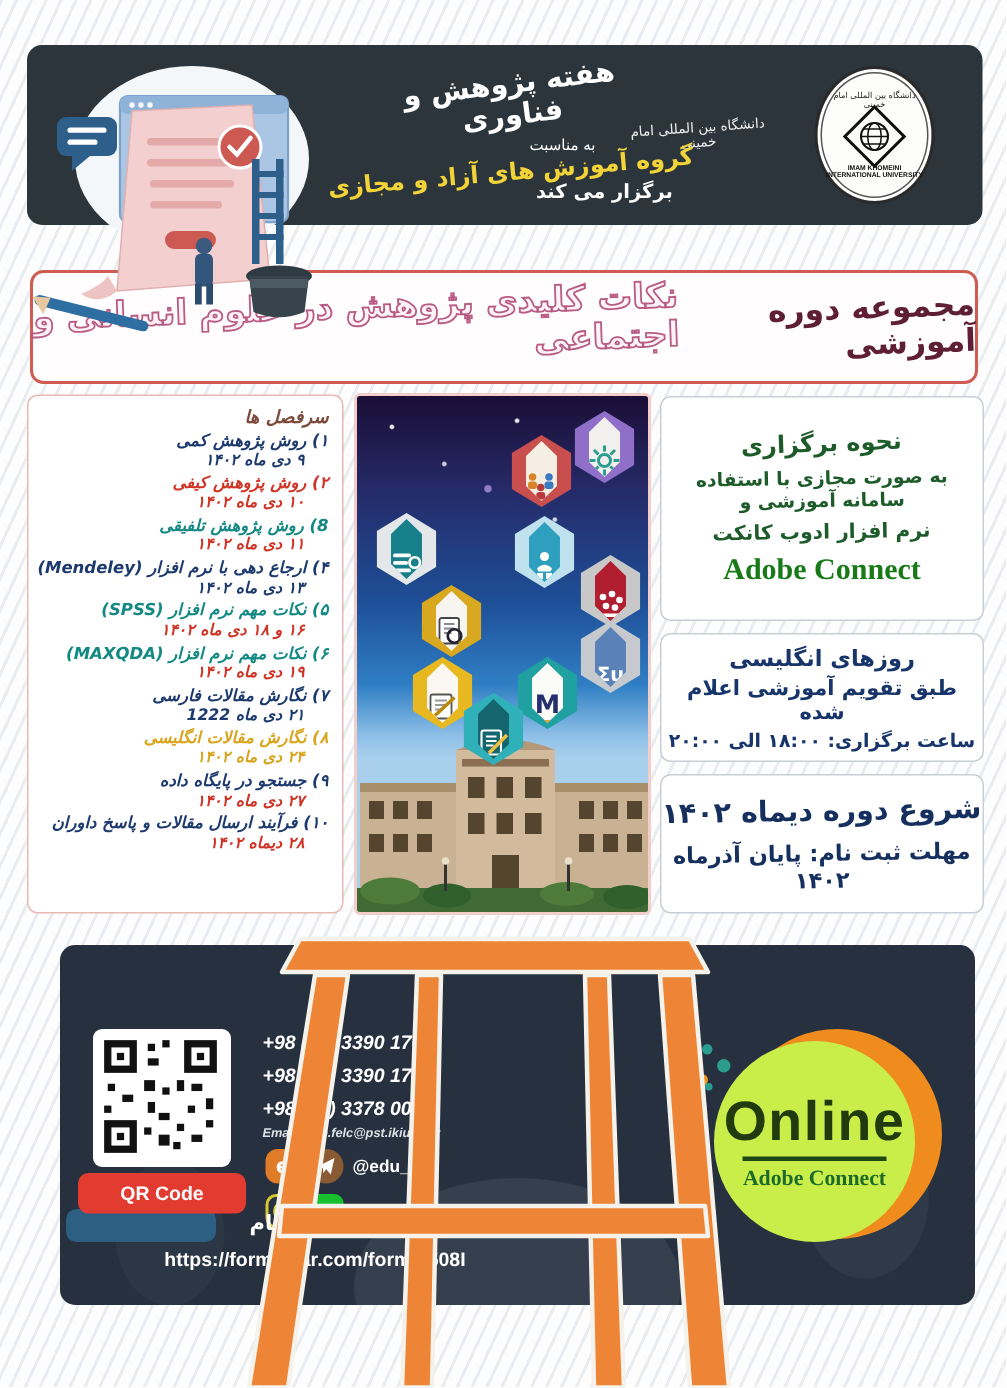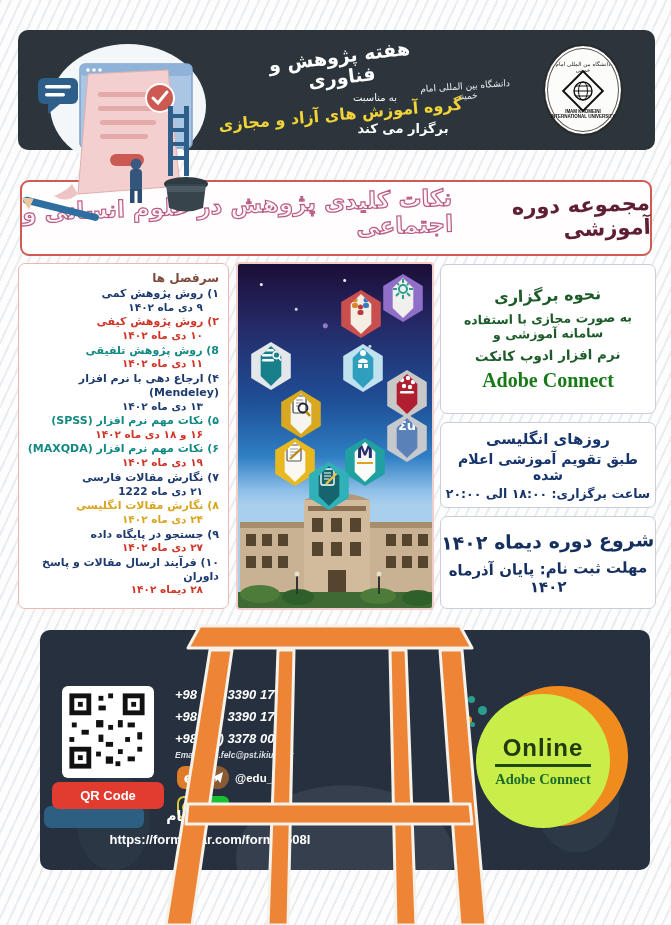--- a/index.html
+++ b/index.html
@@ -40,21 +40,21 @@
   .banner { position:absolute; left:20px; top:180px; width:632px; height:76px; background:#fffdfd;
     border:2px solid #cf5b52; border-radius:9px; z-index:2;
     display:flex; align-items:center; justify-content:center; direction:rtl; gap:10px; }
   .banner-prefix { color:#5e1f35; font-weight:bold; font-size:21px; transform:rotate(-2deg); }
   .banner-title { color:#fdf3f7; font-weight:bold; font-size:23px;
     -webkit-text-stroke:1.2px #b85c85; transform:rotate(-2deg); }
 
   
   .syllabus { position:absolute; left:18px; top:263px; width:211px; height:346px; background:#fff;
     border:1.5px solid #eab8b4; border-radius:7px; padding:7px 9px 4px 1px; direction:rtl;
-    z-index:2; overflow:hidden; }
+    z-index:2; overflow:hidden;font-style:italic; }
   .syllabus-heading { font-size:12px; font-weight:bold; color:#7d4a3c; margin-bottom:2px; }
   .syl-item { margin-bottom:2px; }
   .syl-title { font-size:11px; font-weight:bold; line-height:1.25; }
   .syl-date { font-size:10.5px; font-weight:bold; padding-right:16px; line-height:1.2; }
 
   
   .figure { position:absolute; left:236px; top:262px; width:198px; height:348px;
     border:2.5px solid #f2cdc9; border-radius:4px; overflow:hidden; z-index:2;
     background:linear-gradient(180deg,#1b0e36 0%,#252a68 18%,#1e4f97 40%,#2f7fc4 56%,#8fc0e8 66%,#a8cfec 70%); }
   .stars { position:absolute; inset:0; height:60%;
@@ -65,21 +65,21 @@
       radial-gradient(circle at 80% 18%, rgba(255,255,255,.7) 0 1px, transparent 2px),
       radial-gradient(circle at 22% 48%, rgba(255,255,255,.8) 0 1px, transparent 2px),
       radial-gradient(circle at 68% 40%, rgba(255,255,255,.8) 0 1px, transparent 2px),
       radial-gradient(circle at 90% 55%, rgba(255,255,255,.7) 0 1px, transparent 2px),
       radial-gradient(circle at 45% 30%, rgba(216,180,255,.6) 0 2px, transparent 3px); }
   .building { position:absolute; left:0; bottom:0; width:198px; height:124px; }
   .hex { position:absolute; width:46px; height:48px;
     clip-path:polygon(50% 0,93% 25%,93% 75%,50% 100%,7% 75%,7% 25%);
     display:flex; align-items:center; justify-content:center; }
   .hex-in { width:24px; height:40px; clip-path:polygon(50% 0,93% 25%,93% 75%,50% 100%,7% 75%,7% 25%);
-    display:flex; align-items:flex-start; justify-content:center; }
+    display:flex; align-items:flex-end; justify-content:center; }
   .hex-glyph { font-weight:bold; font-size:13px; }
 
   
   .rbox { position:absolute; left:440px; width:216px; background:#fff; border:1.5px solid #c9ced6;
     border-radius:7px; z-index:2; text-align:center; direction:rtl;
     display:flex; flex-direction:column; align-items:center; justify-content:center; }
   .method-box { top:264px; height:150px; gap:6px; }
   .method-title { color:#1d5c2a; font-weight:bold; font-size:16px; transform:rotate(-2deg); }
   .method-l1 { color:#1d5c2a; font-weight:bold; font-size:12.5px; transform:rotate(-1deg); }
   .method-l2 { color:#1d5c2a; font-weight:bold; font-size:13.5px; transform:rotate(-1deg); }
@@ -127,21 +127,21 @@
   .reg-label { position:absolute; left:55px; top:178px; width:230px; text-align:center; color:#fff;
     font-weight:bold; font-size:14px; direction:rtl; }
   .reg-url { position:absolute; left:10px; top:202px; width:320px; text-align:center; color:#fff;
     font-weight:bold; font-size:13px; font-family:"Liberation Sans", sans-serif; }
 
   
   .badge-ring { position:absolute; left:448px; top:56px; width:140px; height:140px; background:#f08c1e;
     border-radius:50%; }
   .badge { position:absolute; left:436px; top:64px; width:134px; height:134px; background:#c9ee4a;
     border-radius:50%; display:flex; flex-direction:column; align-items:center; justify-content:center; }
-  .badge-online { color:#213a0e; font-weight:bold; font-size:24px; letter-spacing:1px;
+  .badge-online { color:#213a0e; font-weight:bold; font-size:37px; letter-spacing:1px;
     font-family:"Liberation Sans", sans-serif; }
   .badge-div { width:96px; height:2.5px; background:#1d4a14; margin:2px 0 4px; }
   .badge-sub { color:#1d6b2a; font-weight:bold; font-size:14.5px; font-family:"Liberation Serif", serif; }
   .dot { position:absolute; border-radius:50%; }
 
   
   .stool { position:absolute; left:140px; top:618px; width:380px; height:307px; z-index:4; }
 </style>
 </head>
 <body>

